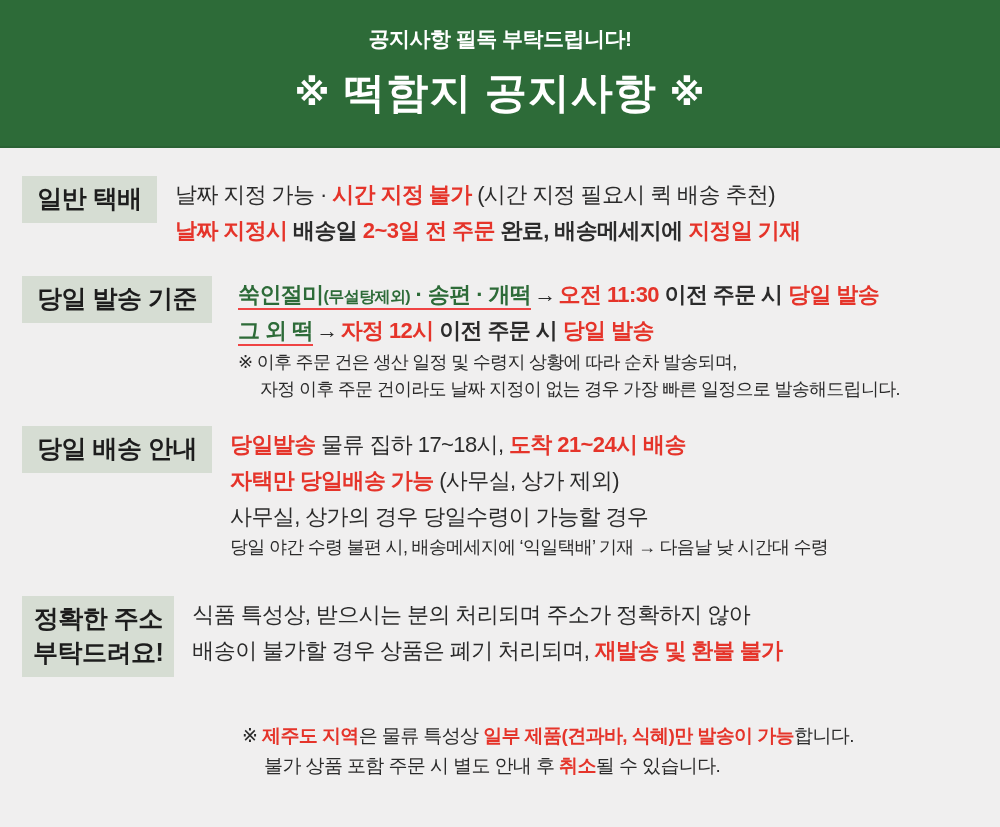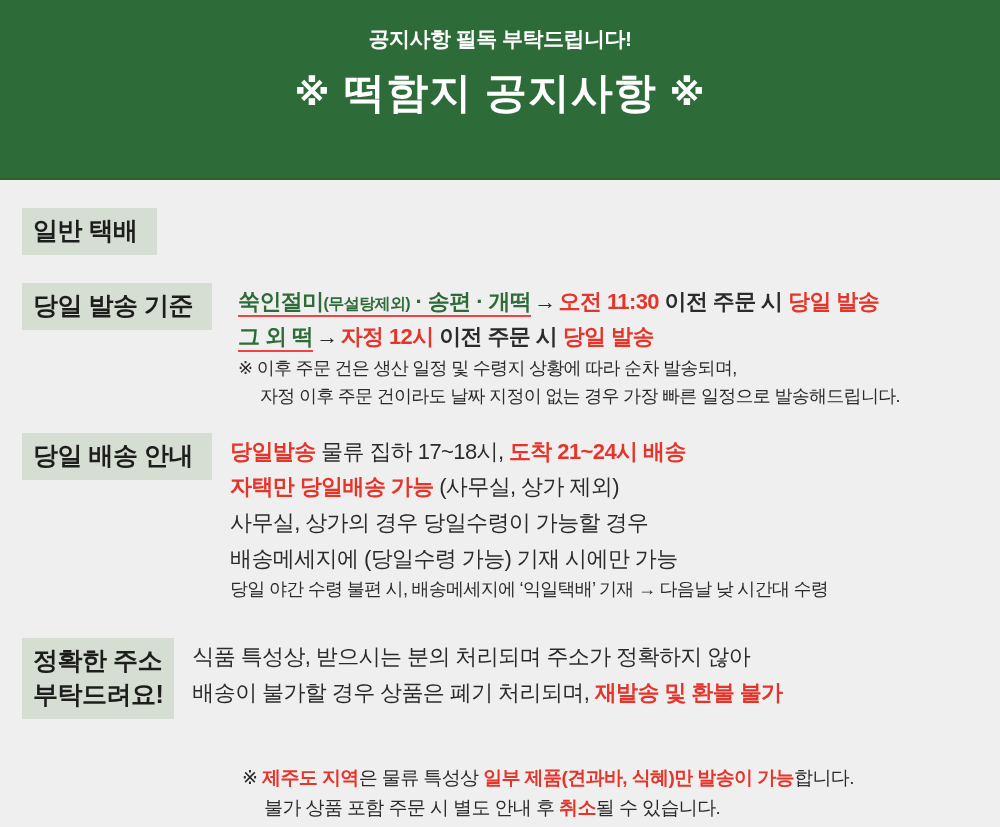--- a/index.html
+++ b/index.html
@@ -11,21 +11,21 @@
     height: 827px;
     background: #f0efef;
     font-family: "Liberation Sans", "DejaVu Sans", sans-serif;
     color: #2b2b2b;
     overflow: hidden;
   }
 
   
   .header {
     background: #2d6b38;
-    height: 180px;
+    height: 148px;
     box-sizing: border-box;
     padding-top: 26px;
     text-align: center;
     border-bottom: 2px solid #2a6234;
   }
   .header-kicker {
     color: #ffffff;
     font-size: 21px;
     font-weight: bold;
     letter-spacing: -0.5px;
@@ -62,21 +62,21 @@
     background: #d6ddd3;
     color: #1d1d1d;
     font-size: 25px;
     font-weight: bold;
     letter-spacing: -0.5px;
     line-height: 1.35;
     padding: 6px 11px 7px 11px;
     box-sizing: border-box;
     white-space: nowrap;
     flex: 0 0 auto;
-    text-align: left;
+    text-align: center;
     margin-left: 8px;
   }
   .label-box.wide { min-width: 190px; }
   .label-box.narrow { min-width: 135px; }
   .label-box .lbl-line { display: block; }
 
   .lines {
     margin-left: 18px;
     flex: 1 1 auto;
     padding-top: 1px;
@@ -120,20 +120,28 @@
     <span class="mark">※</span>
   </div>
 </div>
 
 <div class="content">
 
   <div class="section sec1">
     <div class="label-box narrow">
       <span class="lbl-line">일반 택배</span>
     </div>
+    <div class="lines">
+      <div class="line">
+        <span class="dark">날짜 지정 가능 · </span><span class="red">시간 지정 불가</span><span class="dark"> (시간 지정 필요시 퀵 배송 추천)</span>
+      </div>
+      <div class="line bold">
+        <span class="red">날짜 지정시</span><span class="dark"> 배송일 </span><span class="red">2~3일 전 주문</span><span class="dark"> 완료, 배송메세지에 </span><span class="red">지정일 기재</span>
+      </div>
+    </div>
   </div>
 
   <div class="section sec2">
     <div class="label-box wide">
       <span class="lbl-line">당일 발송 기준</span>
     </div>
     <div class="lines">
       <div class="line bold">
         <span class="green under"><span>쑥인절미</span><span class="tiny">(무설탕제외)</span><span> · 송편 · 개떡</span></span><span class="dark arrow">→</span><span class="red">오전 11:30</span><span class="dark"> 이전 주문 시 </span><span class="red">당일 발송</span>
       </div>
@@ -150,21 +158,20 @@
       <span class="lbl-line">당일 배송 안내</span>
     </div>
     <div class="lines">
       <div class="line">
         <span class="red">당일발송</span><span class="dark"> 물류 집하 17~18시, </span><span class="red">도착 21~24시 배송</span>
       </div>
       <div class="line">
         <span class="red">자택만 당일배송 가능</span><span class="dark"> (사무실, 상가 제외)</span>
       </div>
       <div class="line">사무실, 상가의 경우 당일수령이 가능할 경우</div>
-      <div class="line">배송메세지에 (당일수령 가능) 기재 시에만 가능</div>
       <div class="line small">당일 야간 수령 불편 시, 배송메세지에 ‘익일택배’ 기재  → 다음날 낮 시간대 수령</div>
     </div>
   </div>
 
   <div class="section sec4">
     <div class="label-box narrow">
       <span class="lbl-line">정확한 주소</span>
       <span class="lbl-line">부탁드려요!</span>
     </div>
     <div class="lines">

